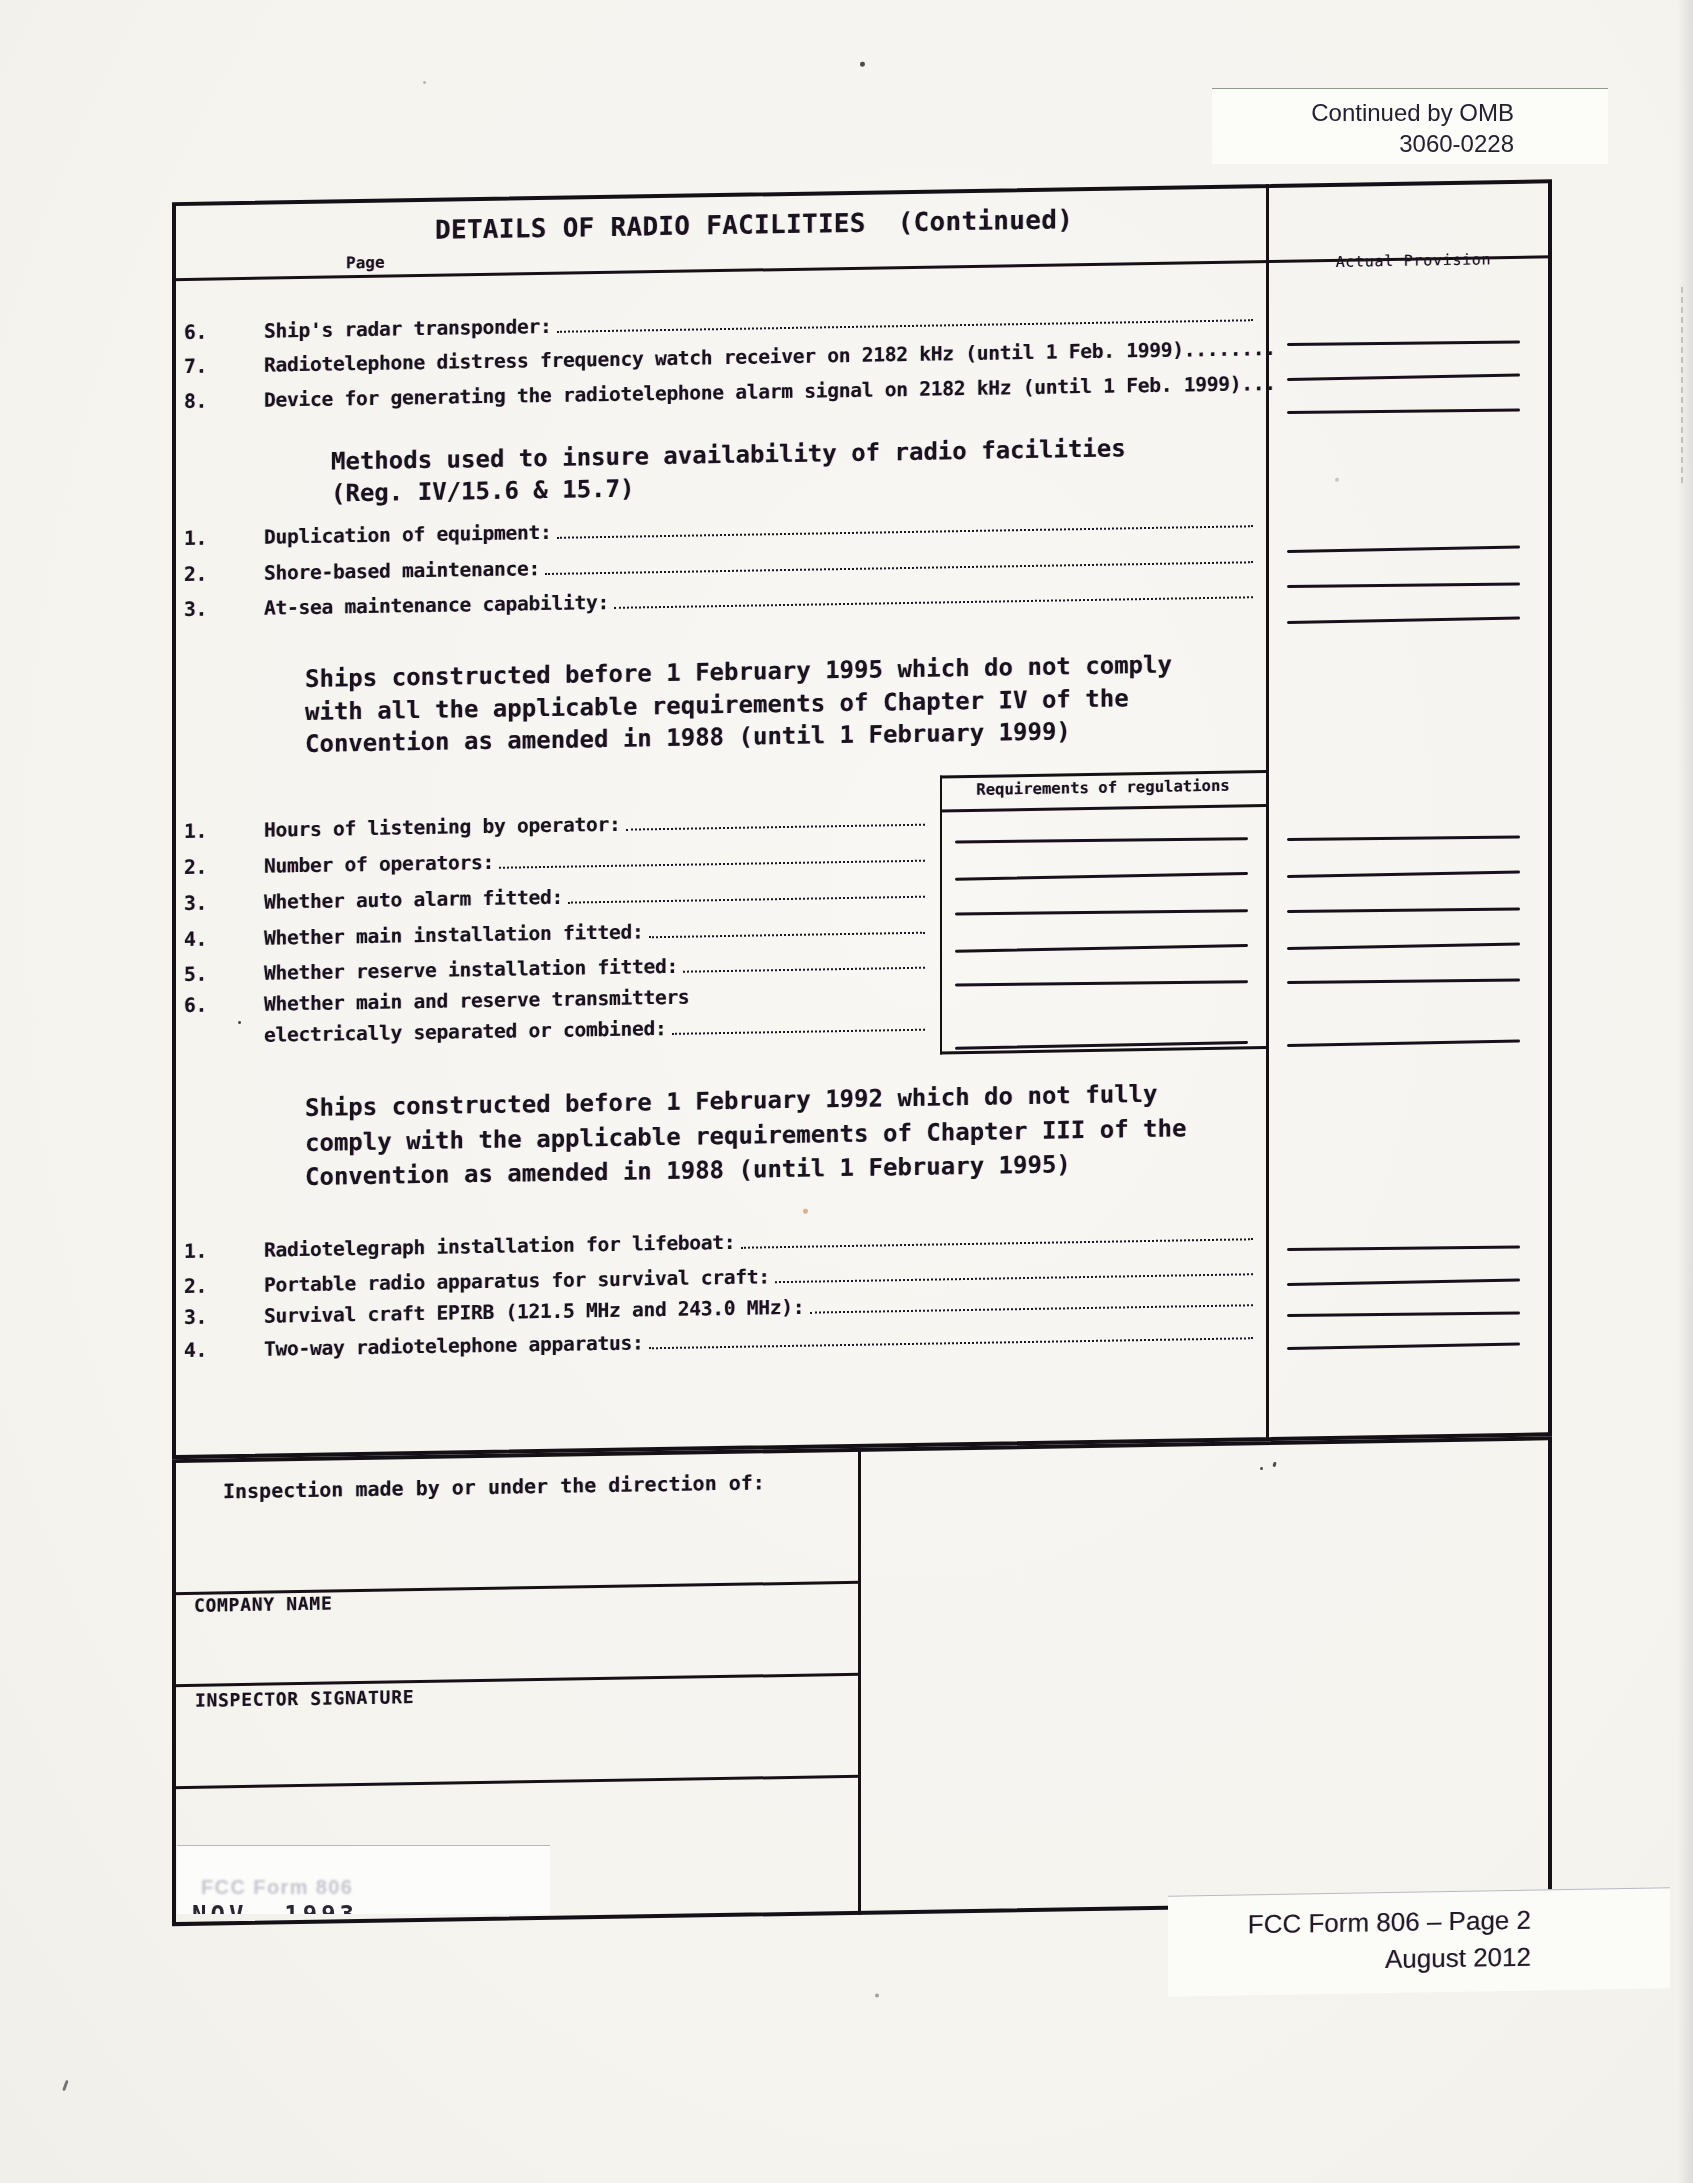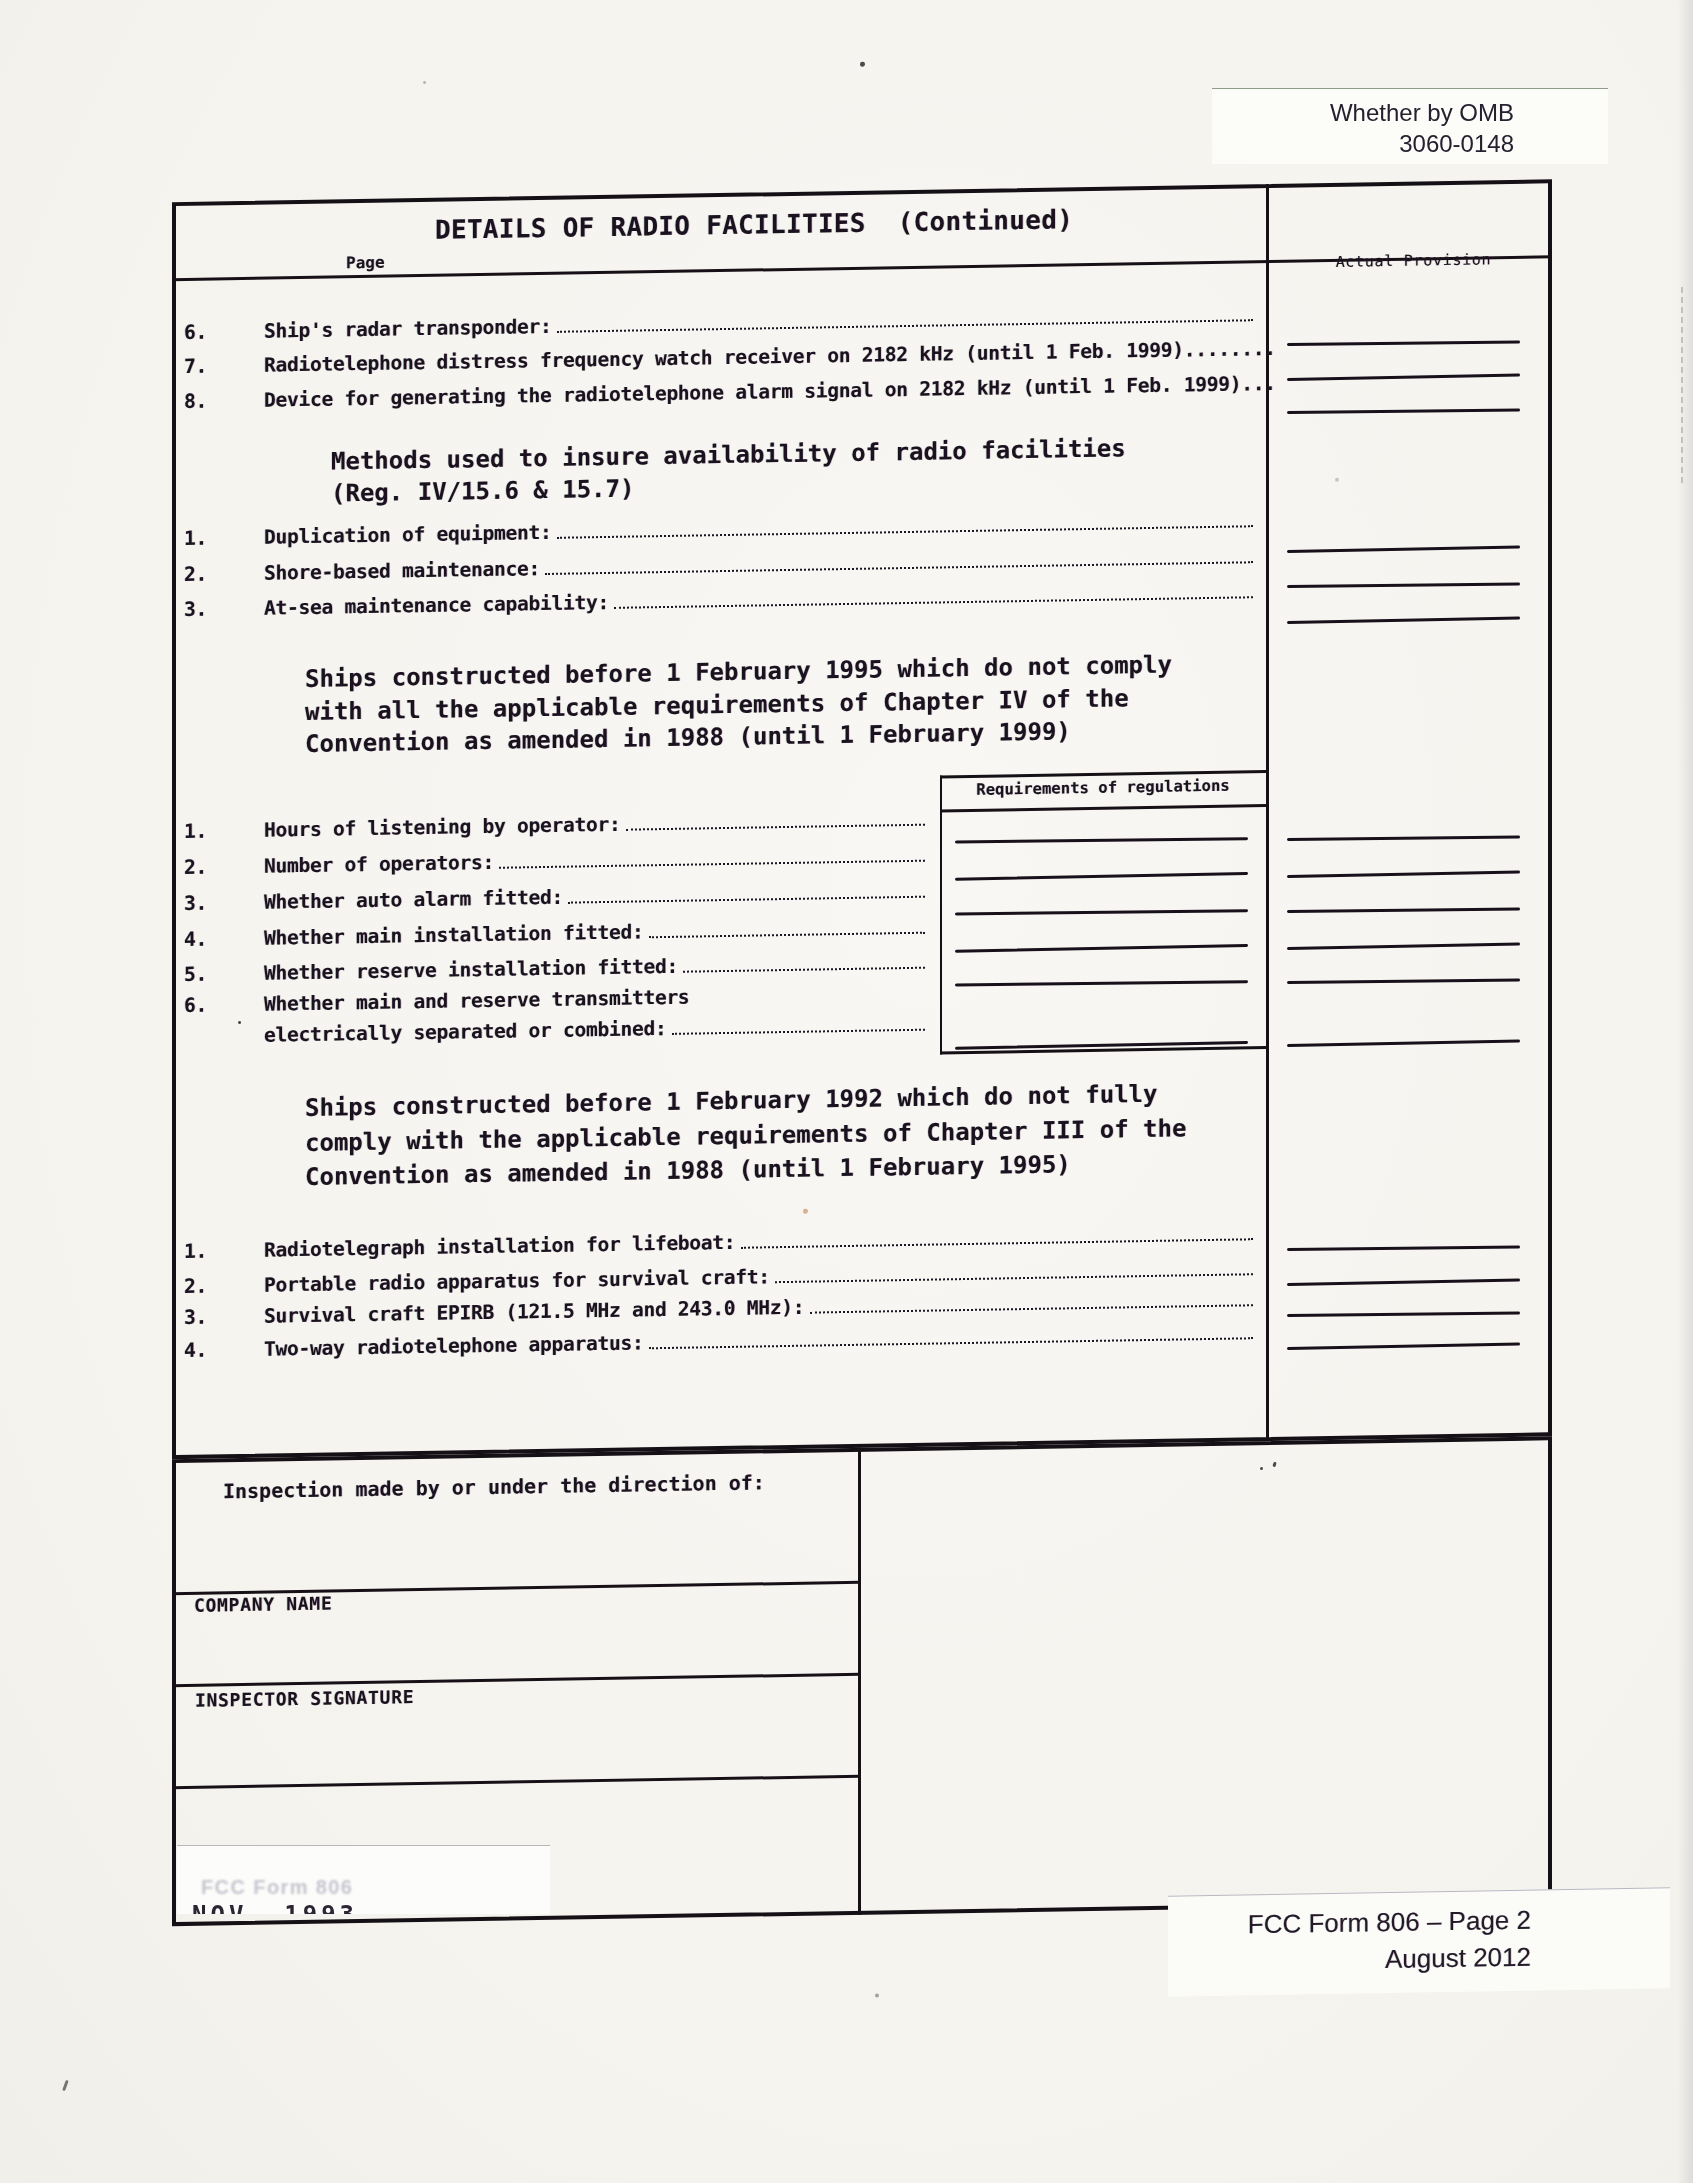--- a/index.html
+++ b/index.html
@@ -222,22 +222,22 @@
     <div class="speck" style="left:238px;  top:1011px; width:3.4px; height:3.4px; background:#2e2e2e; opacity:.9;"></div>
     <div class="speck" style="left:1260px; top:1474px; width:3.4px; height:3.4px; background:#4a4a4a;"></div>
     <div class="speck" style="left:1273px; top:1469px; width:2.7px; height:5.4px; background:#4a4a4a; border-radius:1.4px; transform:rotate(18deg);"></div>
     <div class="speck" style="left:875px; top:1994px; width:4px; height:4px; background:#6a6a6a; opacity:.6;"></div>
     <div class="speck" style="left:64px; top:2067px; width:2.7px; height:10.8px; background:#555; border-radius:1.4px; transform:rotate(20deg); opacity:.8;"></div>
   </div>
 
   <div class="overlay">
     <div class="abs omb-back"></div>
     <div class="abs omb-text">
-      <div>Whether by OMB</div>
-      <div>3060-0148</div>
+      <div>Continued by OMB</div>
+      <div>3060-0228</div>
     </div>
 
     <div class="abs patch">
       <div class="ghost">FCC Form 806</div>
       <div class="obscured-clip">
         <span class="obscured">NOV  1993</span>
       </div>
     </div>
 
     <div class="abs edge-dash"></div>

